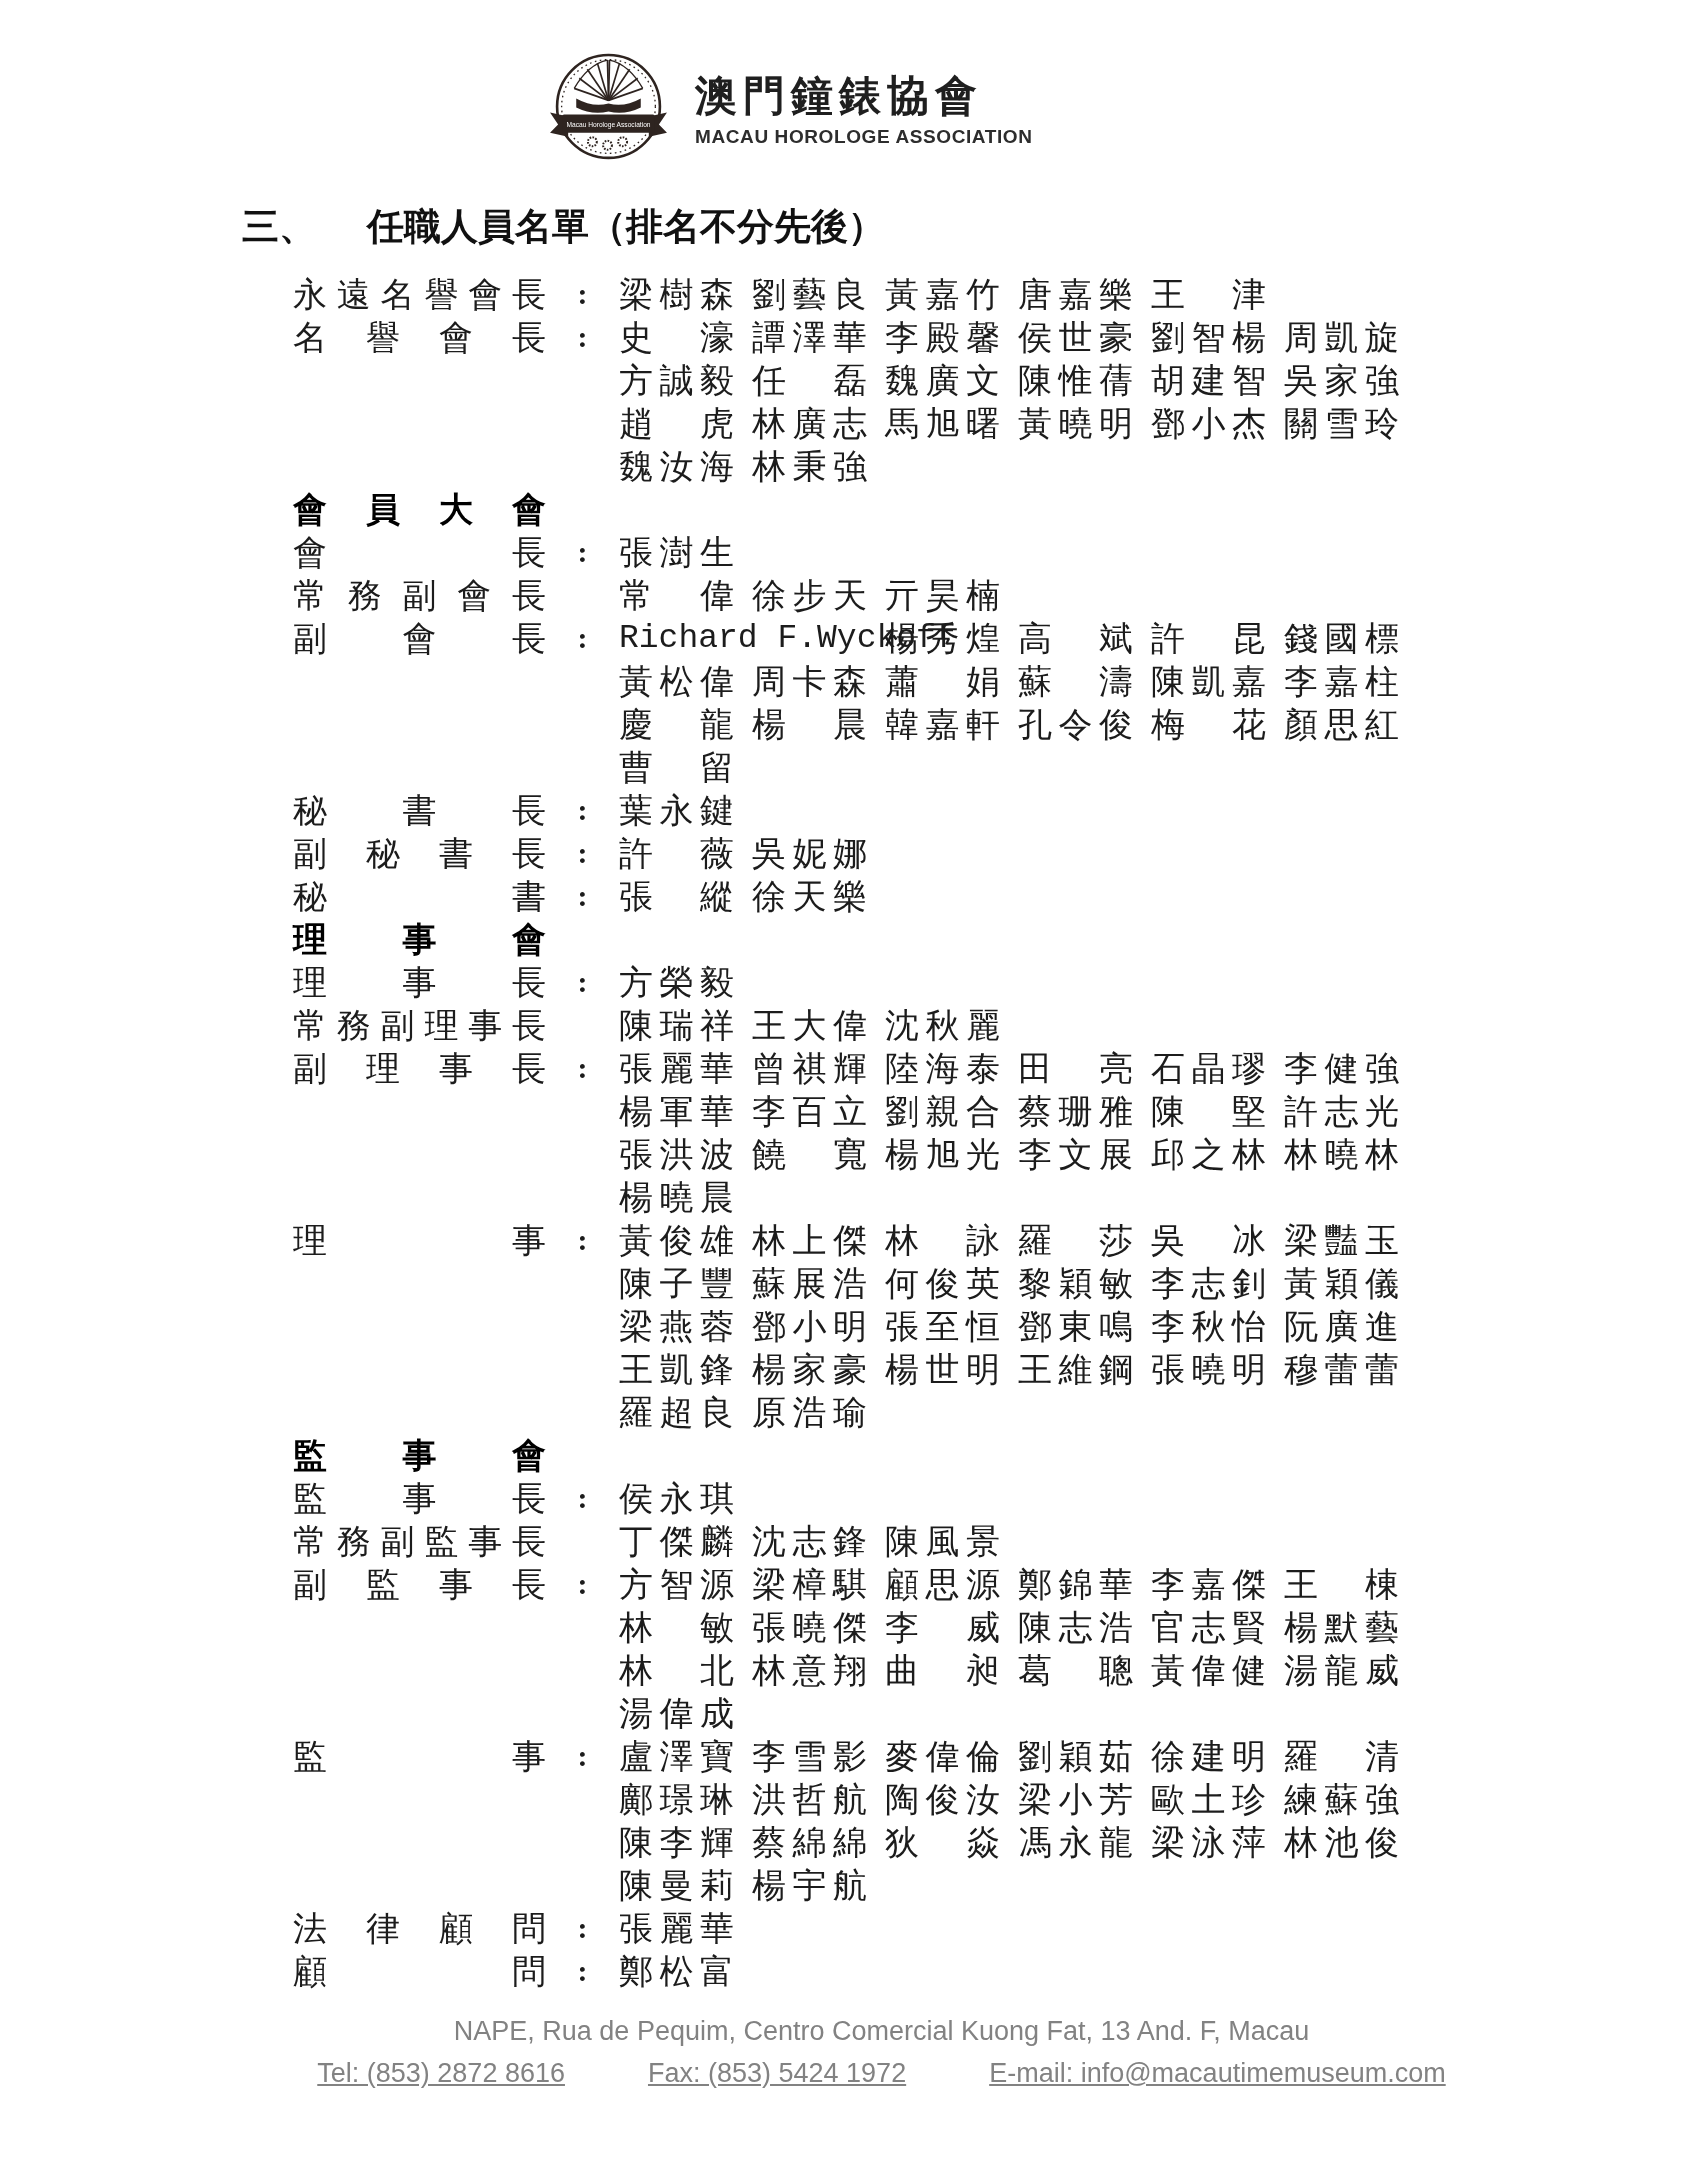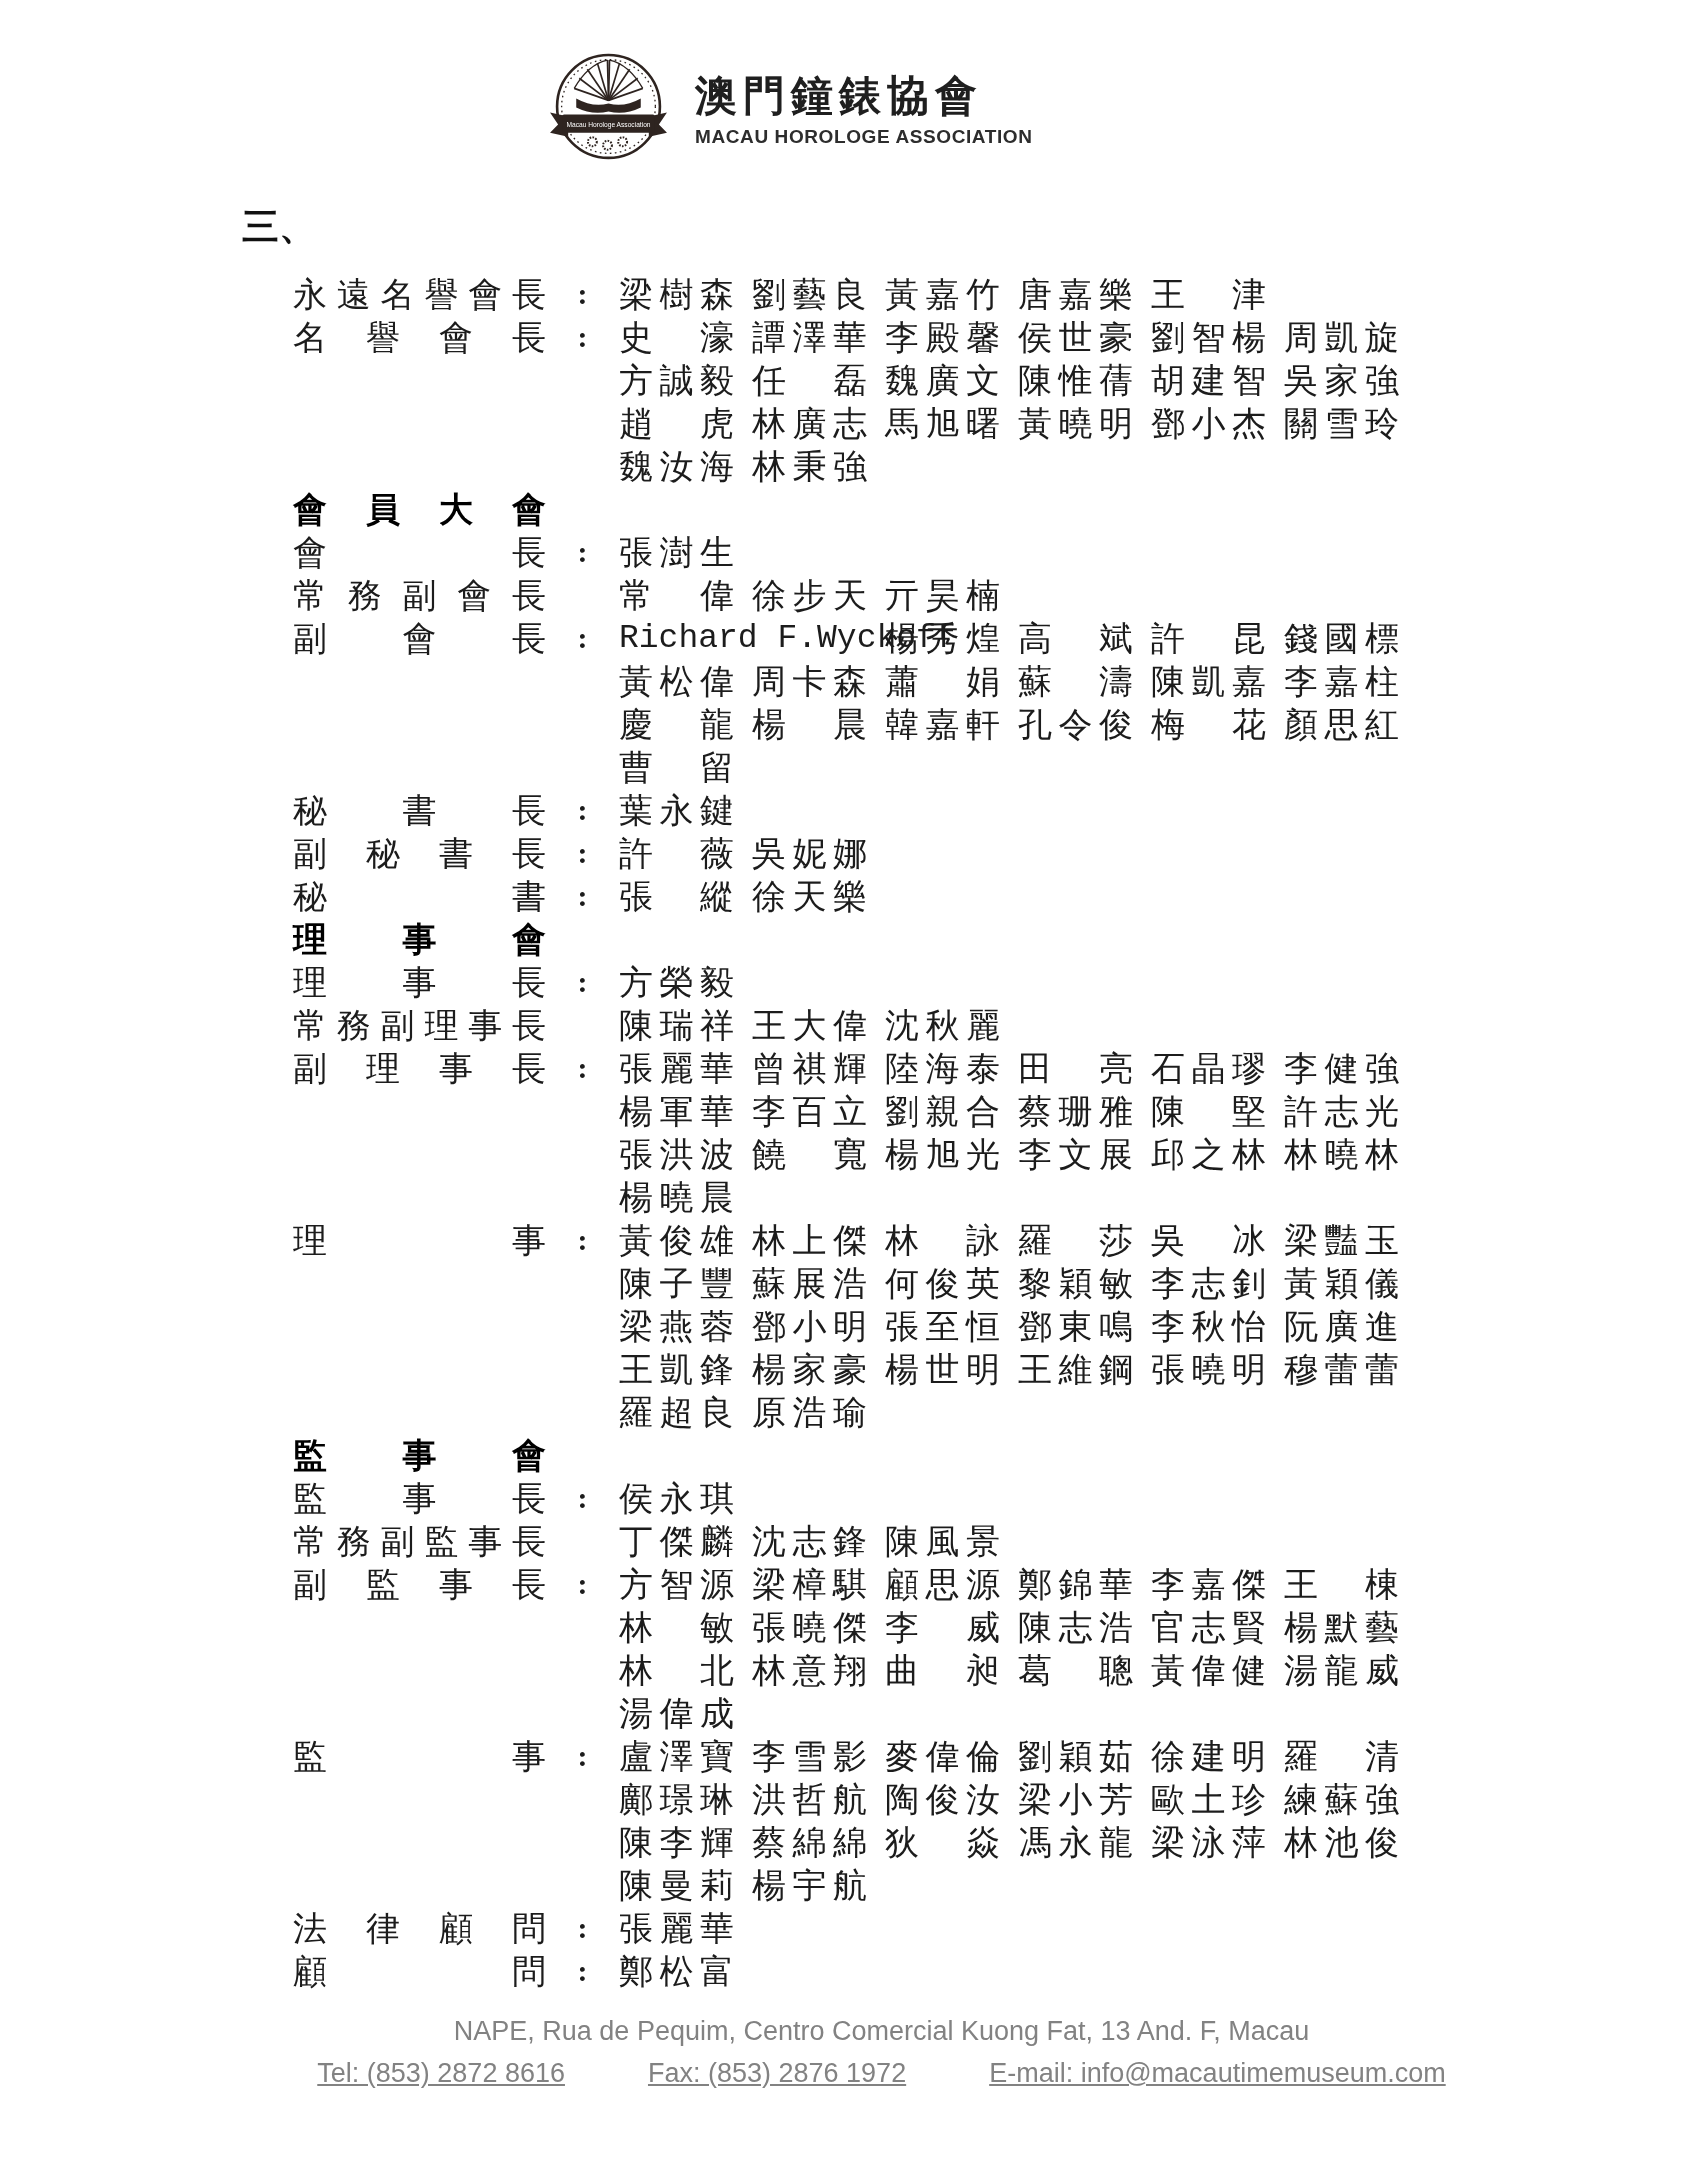--- a/index.html
+++ b/index.html
@@ -83,20 +83,21 @@
       </svg>
     </div>
     <div class="brand">
       <div class="zh">澳門鐘錶協會</div>
       <div class="en">MACAU HOROLOGE ASSOCIATION</div>
     </div>
   </div>
 
   <div class="doc-heading">
     <span>三、</span>
+    <span>任職人員名單（排名不分先後）</span>
   </div>
 
   <div class="roster">
       <div class="entry">
         <div class="label-box">
           <span>永</span>
           <span>遠</span>
           <span>名</span>
           <span>譽</span>
           <span>會</span>
@@ -1076,19 +1077,19 @@
             </div>
           </div>
         </div>
       </div>
     </div>
 
   <div class="footer">
     <div>NAPE, Rua de Pequim, Centro Comercial Kuong Fat, 13 And. F, Macau</div>
     <div class="contacts">
       <span>Tel: (853) 2872 8616</span>
-      <span>Fax: (853) 2876 1972</span>
+      <span>Fax: (853) 5424 1972</span>
       <span>E-mail: info@macautimemuseum.com</span>
     </div>
   </div>
 
 </div>
 
 
 </body></html>

